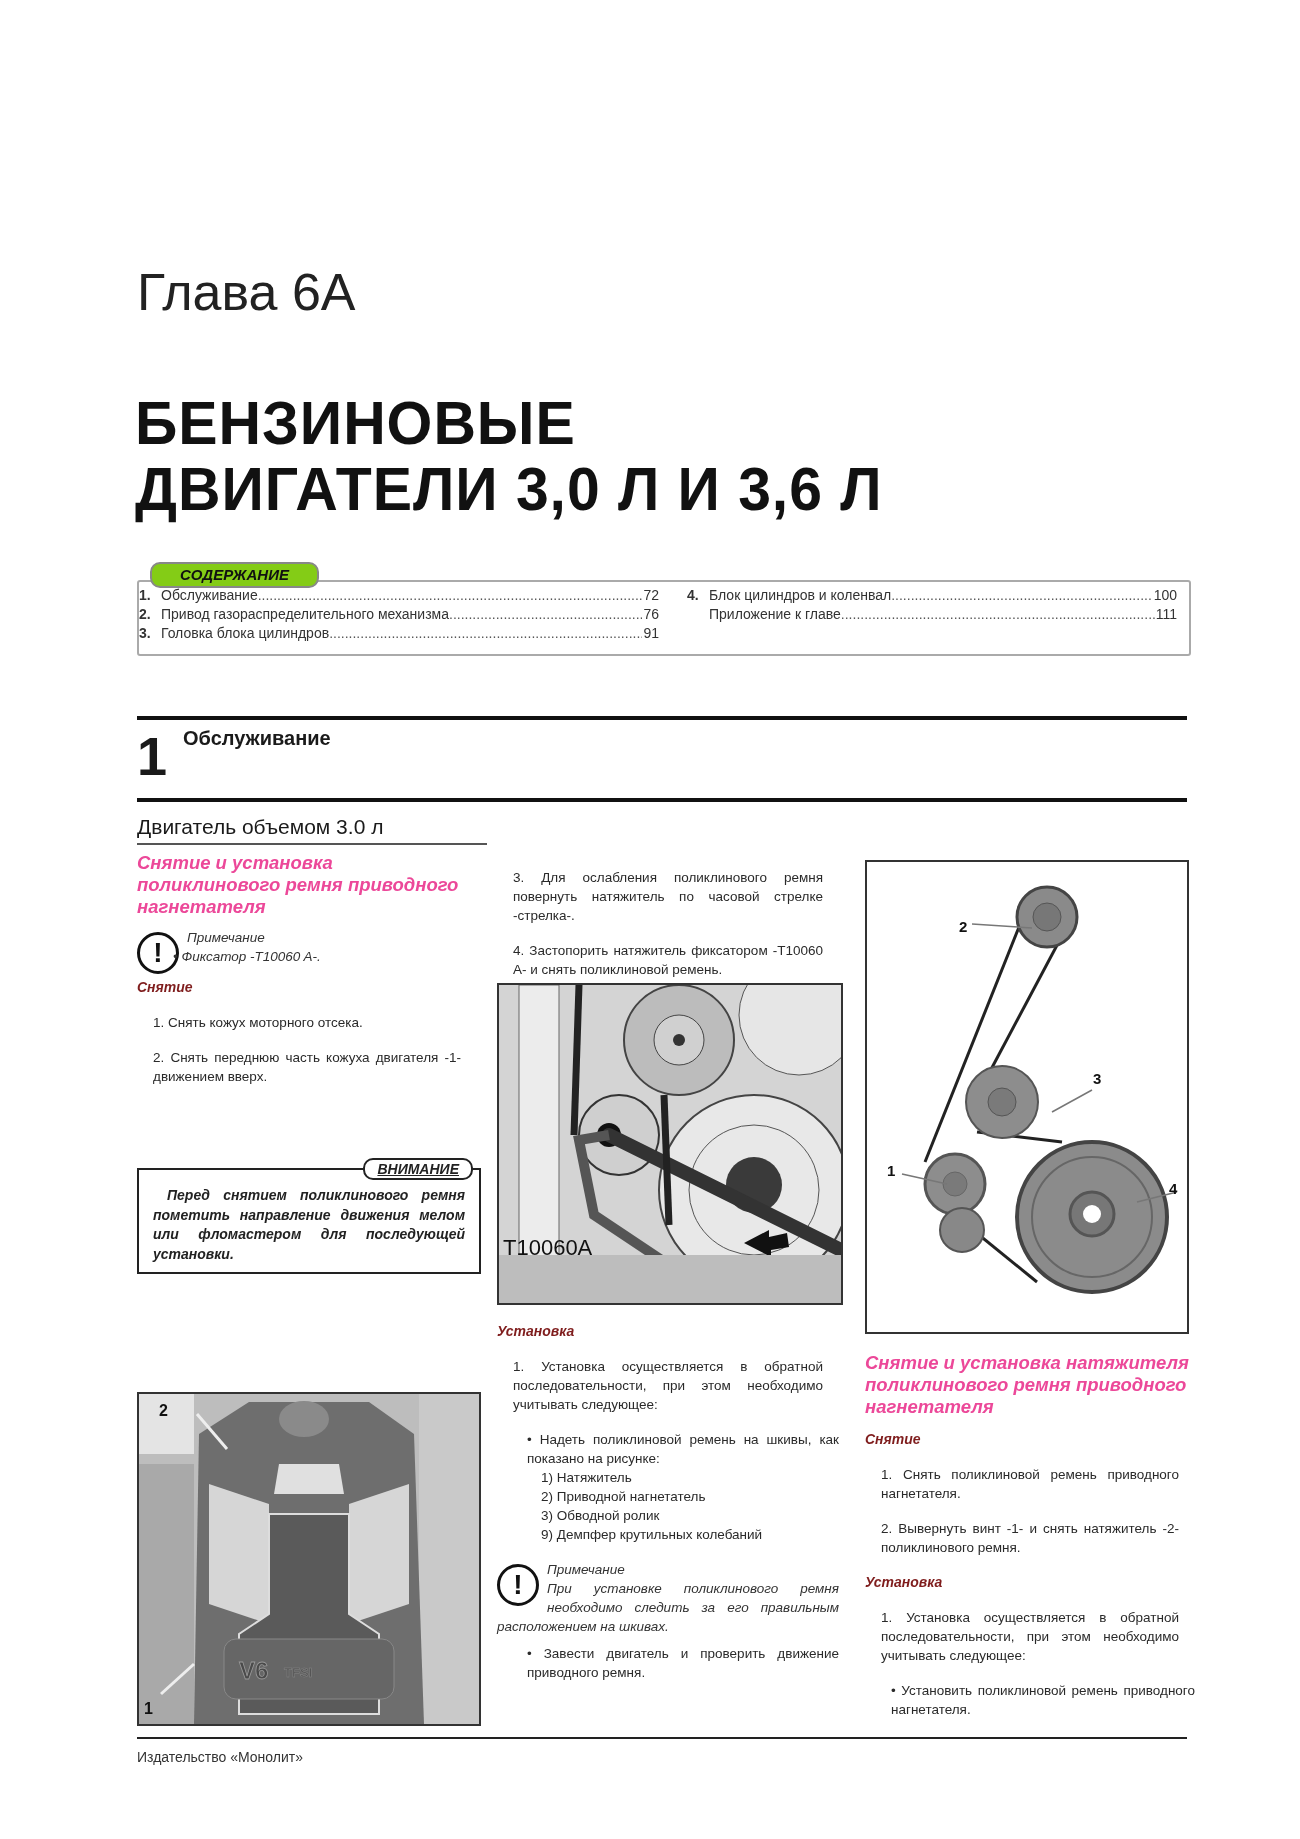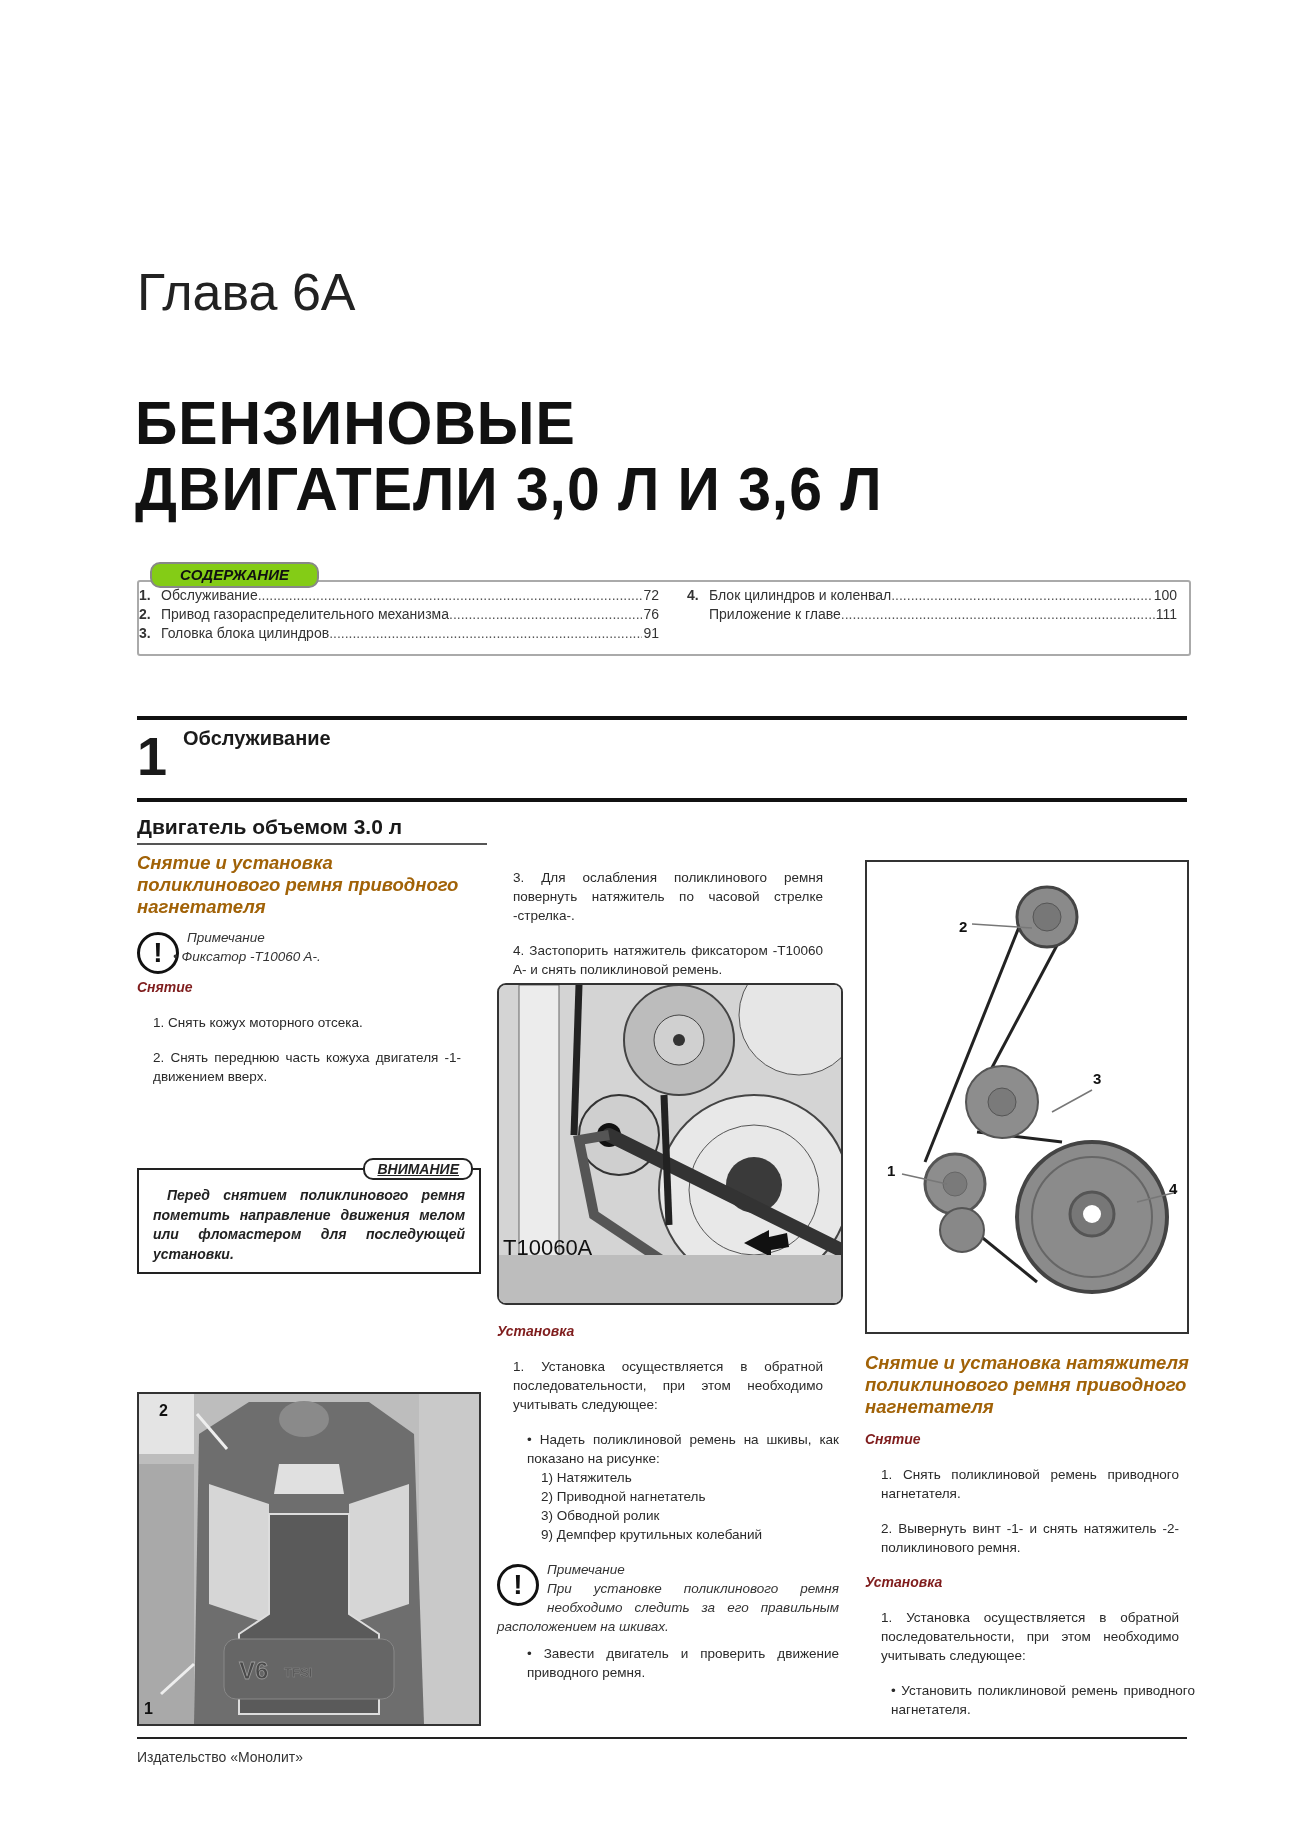--- a/index.html
+++ b/index.html
@@ -14,24 +14,24 @@
   .toc-row { display:flex; white-space:nowrap; }
   .toc-num { width:22px; font-weight:bold; }
   .toc-label { }
   .toc-dots { flex:1; overflow:hidden; }
   .toc-dots::before { content:"....................................................................................................................................................."; letter-spacing:0px; color:#555; }
   .toc-page { padding-left:1px; }
   
   .rule-thick { height:4px; background:#111; }
   .sec-num { left:137px; top:725px; font-size:54px; font-weight:bold; }
   .sec-title { left:183px; top:727px; font-size:20px; font-weight:bold; }
-  .sub-title { left:137px; top:815px; font-size:21px; font-weight:bold; }
+  .sub-title { left:137px; top:815px; font-size:21px; font-weight:normal; }
   .rule-thin { height:2px; background:#555; }
   .col { position:absolute; font-size:13.5px; line-height:19px; color:#2a2a2a; text-align:justify; }
-  .h-it { font-style:italic; font-weight:900; font-size:18.5px; line-height:22px; color:#a16207; text-align:left; }
+  .h-it { font-style:italic; font-weight:900; font-size:18.5px; line-height:22px; color:#ec4899; text-align:left; }
   .h-small { font-style:italic; font-weight:bold; font-size:14px; margin:12px 0 16px; color:#7f1d1d; }
   .note { position:relative; padding-left:0; font-style:italic; color:#333; }
   .note-icon { float:left; width:36px; height:36px; border:3px solid #111; border-radius:50%; margin:4px 8px 2px 0; text-align:center; font-style:normal; font-weight:900; font-size:28px; line-height:36px; color:#111; }
   .bullet { padding-left:38px; text-indent:-14px; }
   .item { margin:16px; }
   .warn { position:absolute; border:2px solid #222; padding:16px 14px 8px 14px; font-style:italic; font-weight:bold; font-size:14px; line-height:19.5px; text-align:justify; color:#222; }
   .warn-tab { position:absolute; right:6px; top:-12px; background:#fff; border:2px solid #222; border-radius:10px; padding:0 12px; font-weight:900; font-size:14px; line-height:18px;text-decoration:underline; }
   .fig { position:absolute; border:2px solid #333; overflow:hidden; background:#e6e6e6; }
   .footer-rule { left:137px; top:1737px; width:1050px; height:2px; background:#222; }
   .footer { left:137px; top:1749px; font-size:14px; color:#333; }
@@ -128,21 +128,21 @@
     <text x="20" y="22" font-family="Liberation Sans, sans-serif" font-weight="bold" font-size="16" fill="#111">2</text>
     <text x="5" y="320" font-family="Liberation Sans, sans-serif" font-weight="bold" font-size="16" fill="#111">1</text>
   </svg>
 </div>
 
 <div class="col" style="left:497px;top:852px;width:342px;">
   <div class="item">3.  Для ослабления поликлинового ремня повернуть натяжитель по часовой стрелке -стрелка-.</div>
   <div class="item">4.  Застопорить натяжитель фиксатором -T10060 A- и снять поликлиновой ремень.</div>
 </div>
 
-<div class="fig" style="left:497px;top:983px;width:342px;height:318px;background:#d8d8d8;border-radius:9px;">
+<div class="fig" style="left:497px;top:983px;width:342px;height:318px;background:#d8d8d8;">
   <svg width="342" height="318" viewBox="0 0 342 318">
     <rect width="342" height="318" fill="#d4d4d4"></rect>
     <rect x="20" y="0" width="40" height="318" fill="#ececec" stroke="#666"></rect>
     <circle cx="180" cy="55" r="55" fill="#bcbcbc" stroke="#444" stroke-width="2"></circle>
     <circle cx="180" cy="55" r="25" fill="#d0d0d0" stroke="#444"></circle>
     <circle cx="180" cy="55" r="6" fill="#333"></circle>
     <circle cx="300" cy="30" r="60" fill="#e6e6e6" stroke="#555"></circle>
     <circle cx="255" cy="205" r="95" fill="#e8e8e8" stroke="#444" stroke-width="2"></circle>
     <circle cx="255" cy="205" r="65" fill="none" stroke="#555"></circle>
     <circle cx="255" cy="200" r="28" fill="#3a3a3a"></circle>

